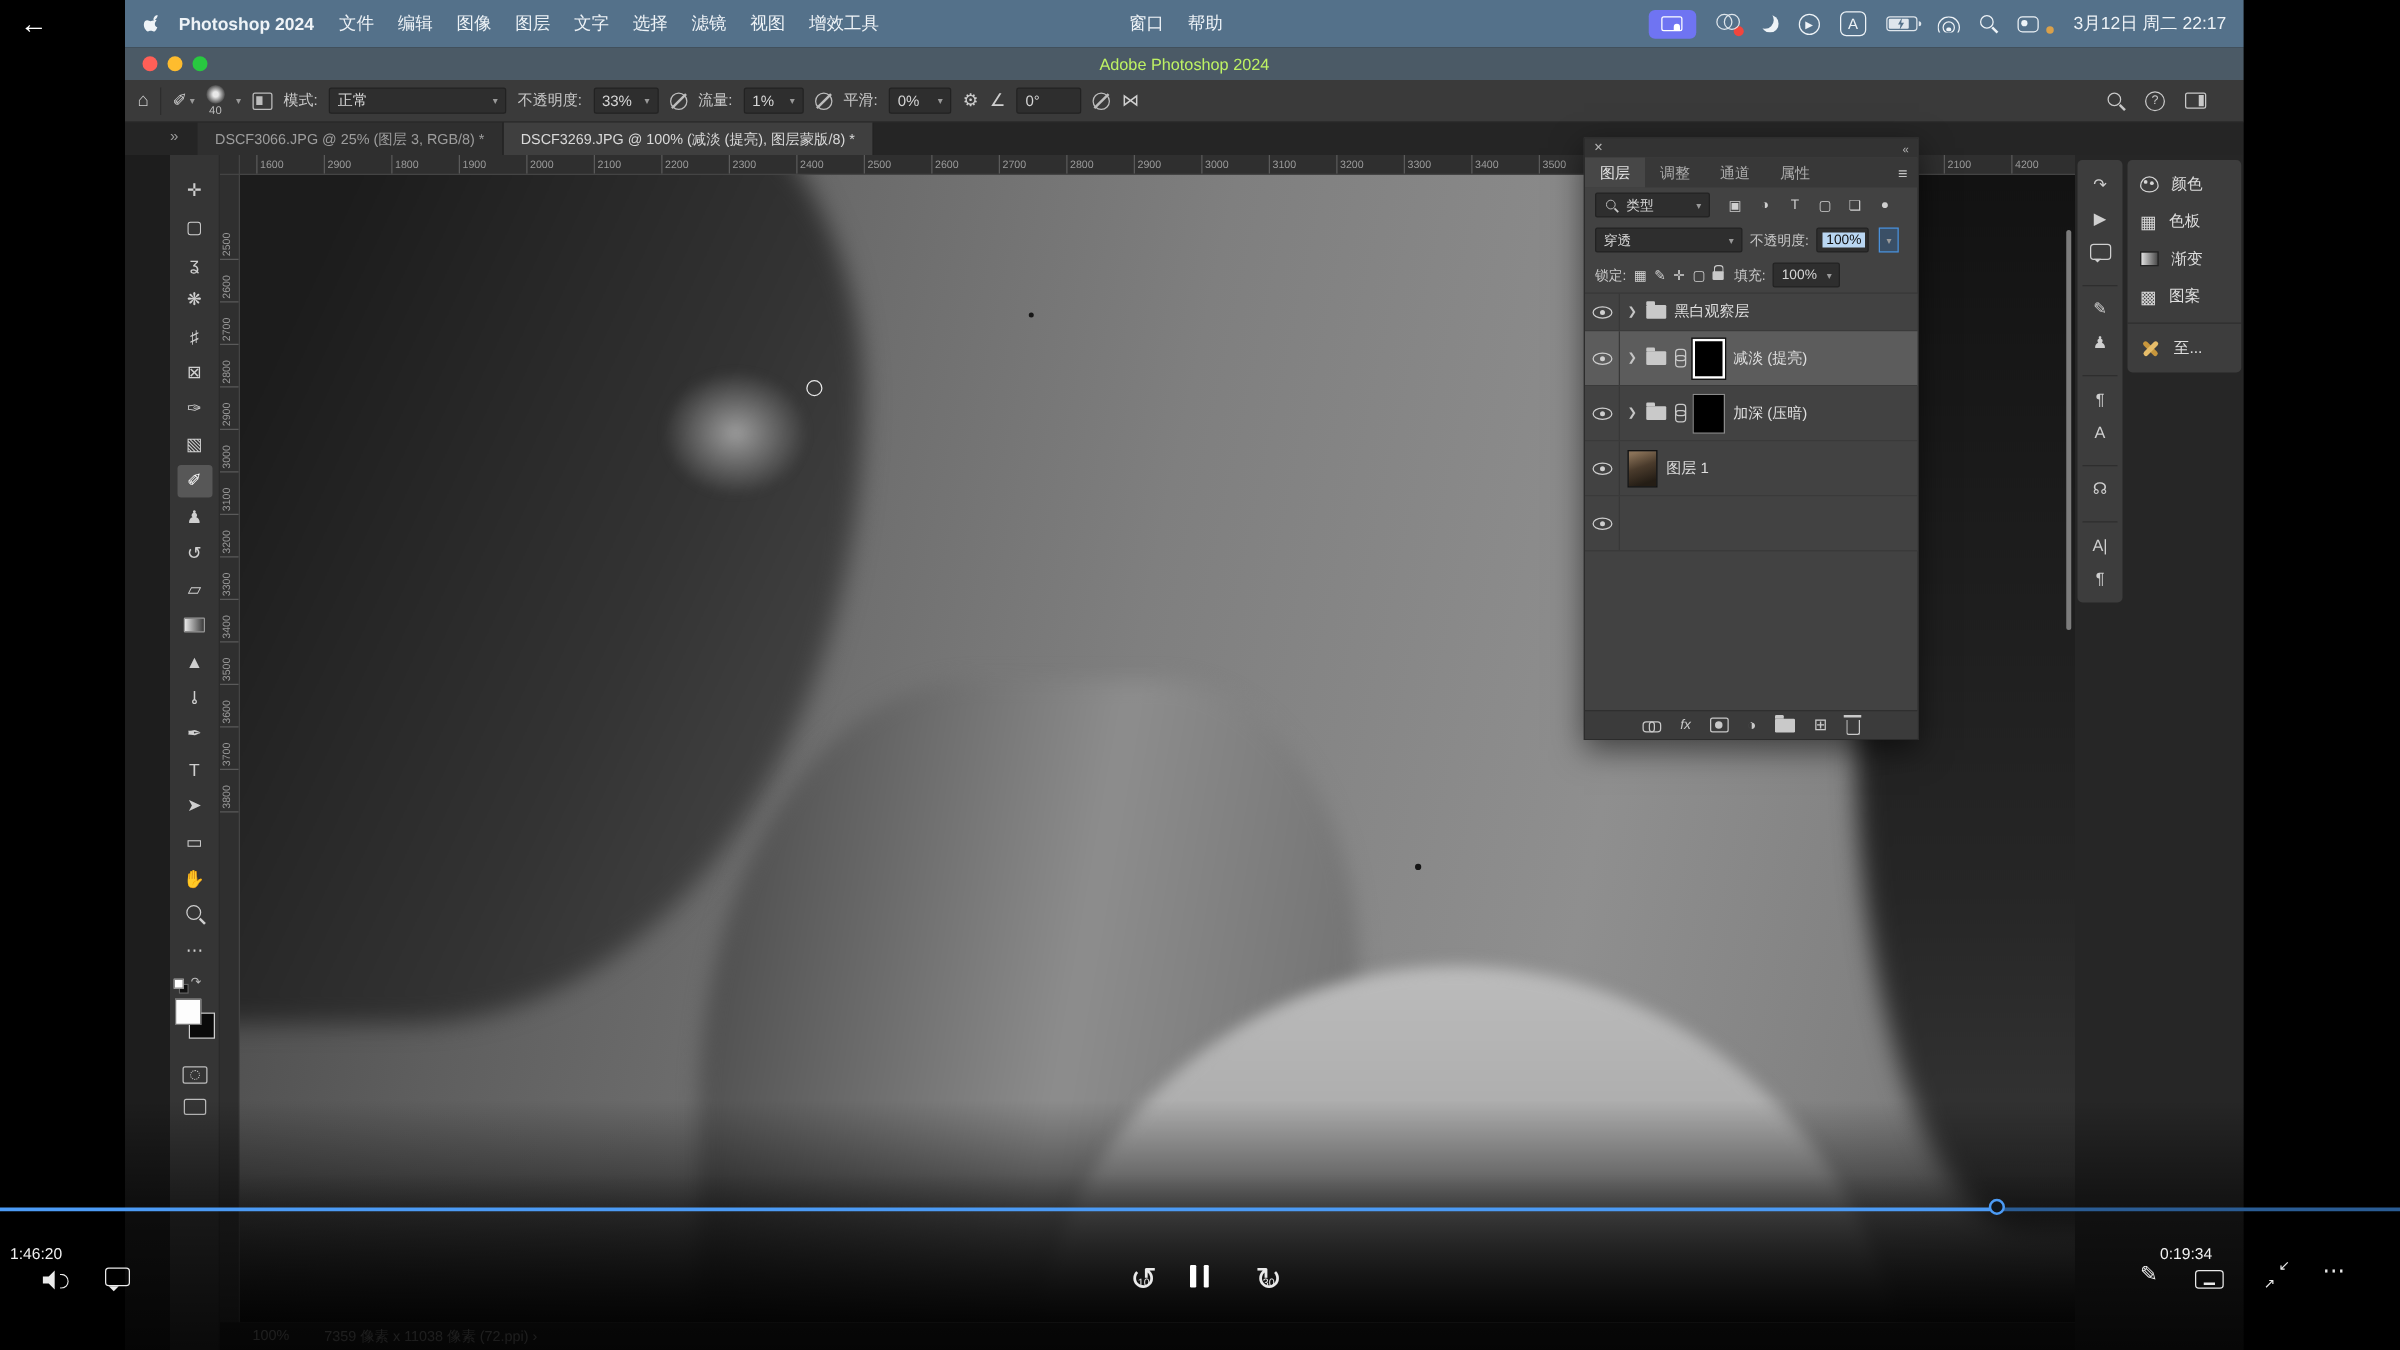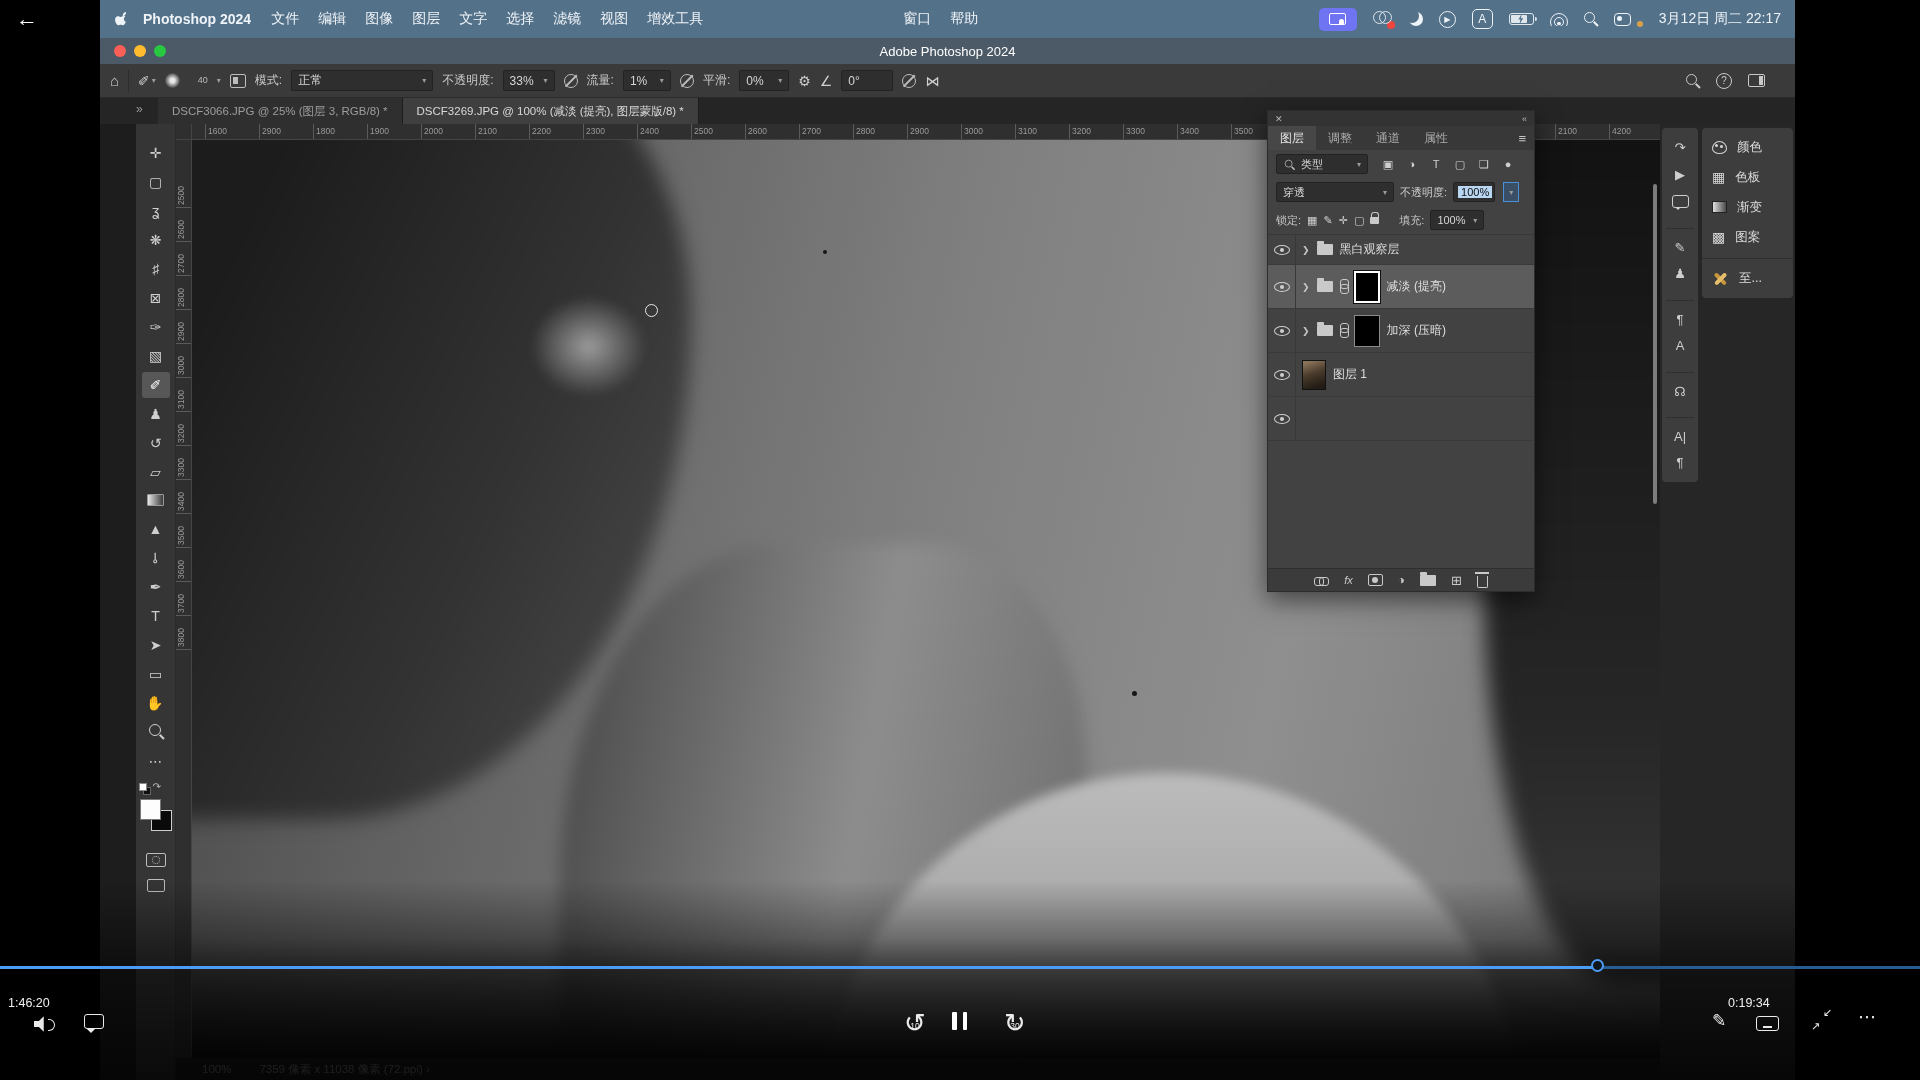--- a/index.html
+++ b/index.html
@@ -49,28 +49,28 @@
   .cc-ico { position:relative; width:17px; height:13px; border:1.5px solid #eef3f7; border-radius:4px; }
   .cc-ico::after { content:''; position:absolute; left:2px; top:2px; width:5px; height:5px; background:#eef3f7; border-radius:50%; }
   .cc-dot { width:6px; height:6px; background:#d9a04a; border-radius:50%; margin-left:-10px; margin-top:10px; }
   .clock { font-size:14px; white-space:nowrap; }
 
   
   .titlebar { position:absolute; left:0; top:38px; width:100%; height:26px; background:#4b5a66; display:flex; align-items:center; }
   .lights { display:flex; gap:8px; margin-left:14px; }
   .lights i { width:12px; height:12px; border-radius:50%; }
   .lights i:nth-child(1){ background:#ff5f57; } .lights i:nth-child(2){ background:#febc2e; } .lights i:nth-child(3){ background:#28c840; }
-  .win-title { position:absolute; left:0; right:0; text-align:center; color:#ffffff; font-size:13px; }
+  .win-title { position:absolute; left:0; right:0; text-align:center; color:#bef264; font-size:13px; }
 
   .optionsbar { position:absolute; left:0; top:64px; width:100%; height:34px; background:#3a3a3a; border-bottom:1px solid #2a2a2a;
                 display:flex; align-items:center; gap:9px; padding:0 10px; color:#c9c9c9; font-size:12px; }
   .ob-sep { width:1px; height:22px; background:#2d2d2d; }
   .glyph-btn { color:#cfcfcf; font-size:14px; display:flex; align-items:center; gap:2px; }
   .caret { color:#9a9a9a; font-size:8px; }
-  .brush-preview { display:flex; flex-direction:row; align-items:center; line-height:1; gap:18px; }
+  .brush-preview { display:flex; flex-direction:column; align-items:center; line-height:1; gap:1px; }
   .brush-dot { width:15px; height:15px; border-radius:50%; background:radial-gradient(circle,#e8e8e8 20%,rgba(120,120,120,0) 75%); }
   .brush-size { font-size:9px; color:#bbb; }
   .panel-toggle { width:16px; height:14px; border:1.5px solid #bdbdbd; border-radius:2px; position:relative; }
   .panel-toggle::after { content:''; position:absolute; left:2px; top:2px; width:5px; height:7px; background:#bdbdbd; }
   .field { background:#2e2e2e; border:1px solid #222; border-radius:2px; height:21px; display:flex; align-items:center; padding:0 6px; gap:6px; color:#d6d6d6; }
   .field .caret { margin-left:auto; }
   .press-ico { width:14px; height:14px; border:1.5px solid #bdbdbd; border-radius:50%; position:relative; }
   .press-ico::after { content:''; position:absolute; left:-2px; top:5px; width:16px; height:1.5px; background:#bdbdbd; transform:rotate(-45deg); }
   .ob-right { margin-left:auto; display:flex; align-items:center; gap:16px; margin-right:20px; color:#c9c9c9; }
   .help-circ { width:16px; height:16px; border:1.5px solid #c9c9c9; border-radius:50%; display:flex; align-items:center; justify-content:center; font-size:10px; }
@@ -548,21 +548,21 @@
       </div>
       <div class="lp-row">
         <span>锁定:</span>
         <span class="lock-icons">
             <span class="">▦</span>
             <span class="">✎</span>
             <span class="">✛</span>
             <span class="">▢</span>
           </span>
         <span class="lock"></span>
-        <span style="margin-left:14px">填充:</span>
+        <span style="margin-left:2px">填充:</span>
         <span class="field" style="width:54px;height:20px">
             <span>100%</span>
             <span class="caret">▾</span>
           </span>
       </div>
 
       <div class="layers-list">
         <div class="layer-row" style="height:30px">
           <span class="eye-cell">
               <span class="eye"></span>

